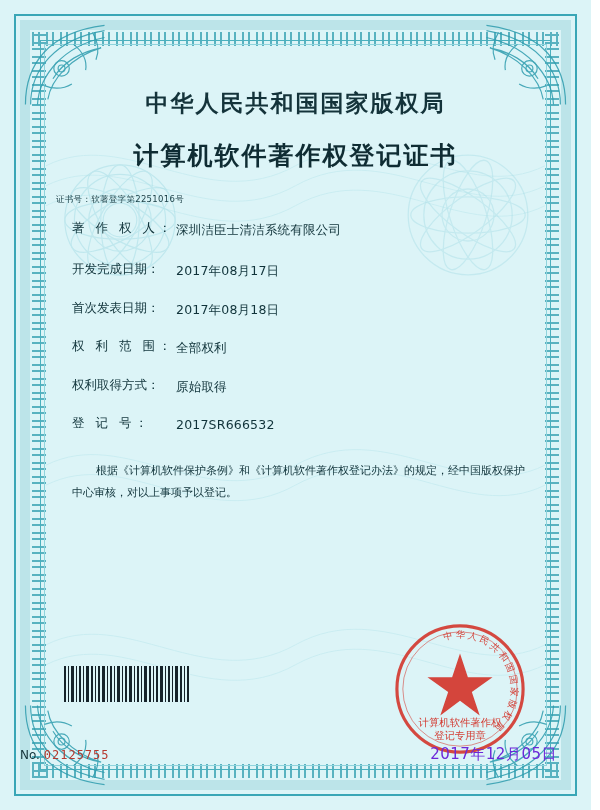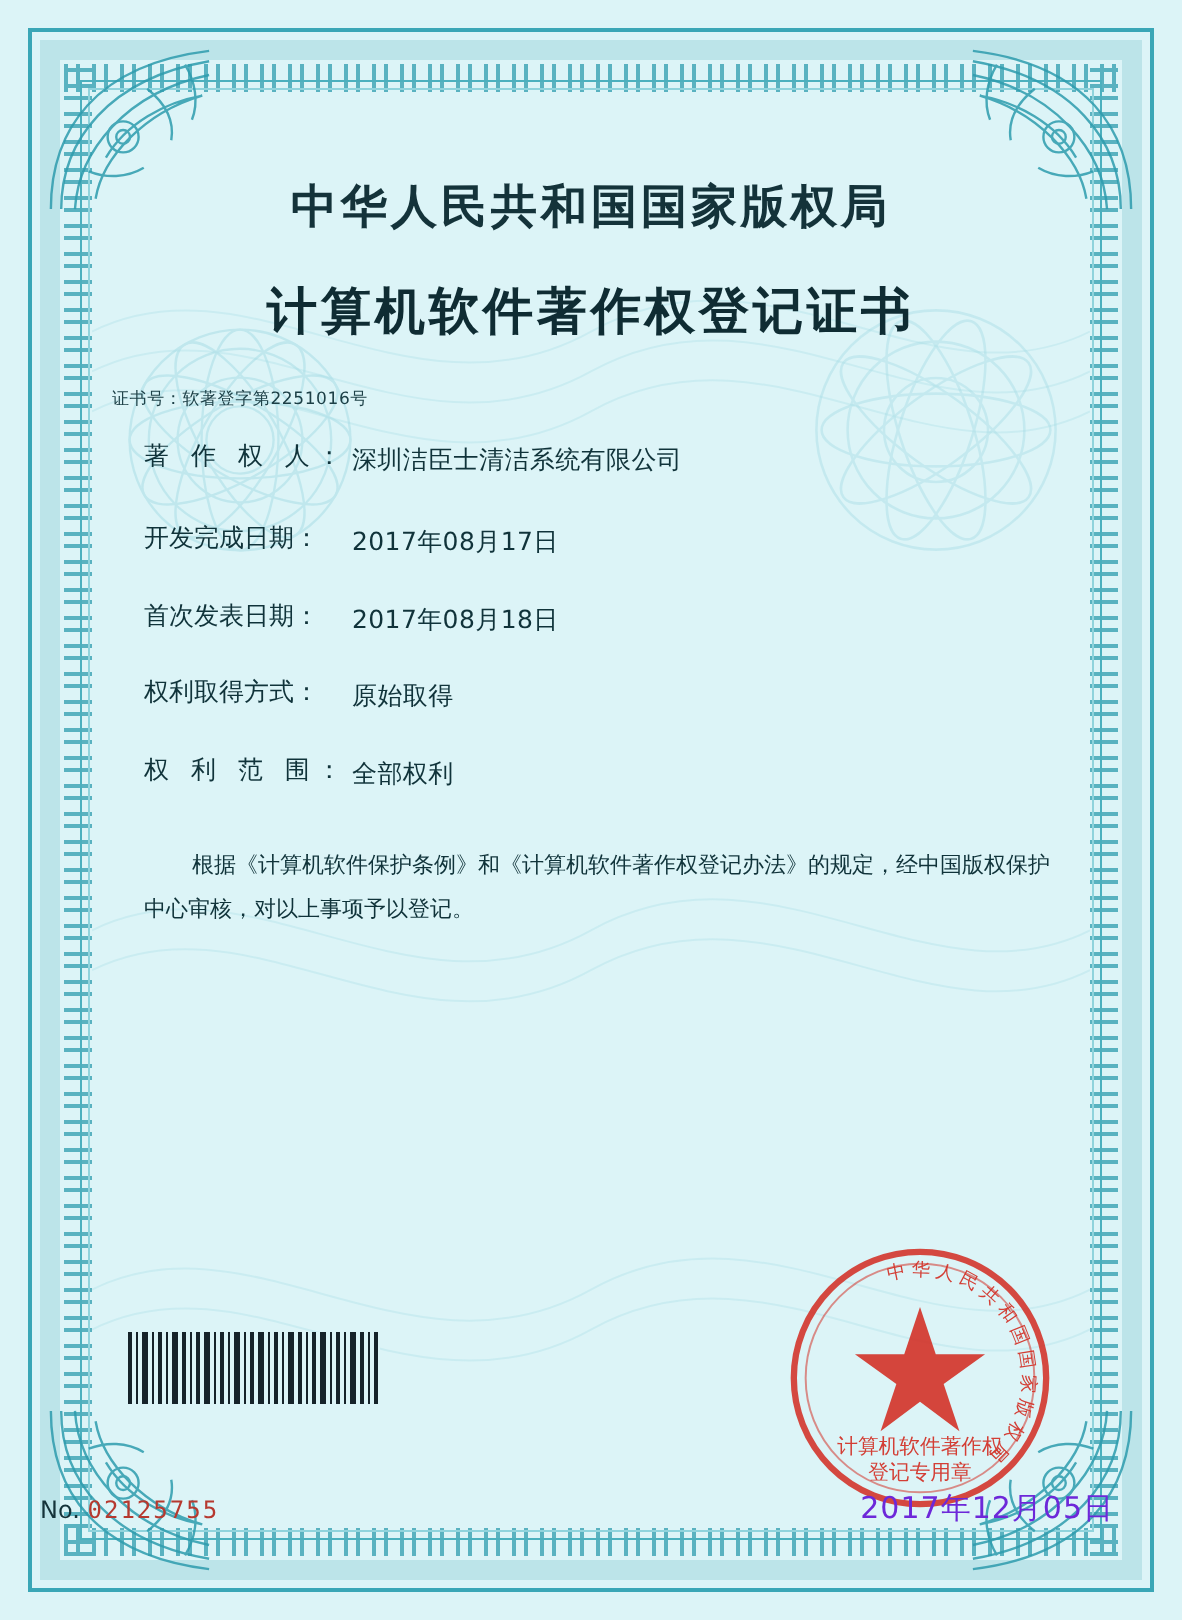--- a/index.html
+++ b/index.html
@@ -321,29 +321,33 @@
         <div class="lbl tight">开发完成日期：</div>
         <div class="val">2017年08月17日</div>
       </div>
 
       <div class="row spaced">
         <div class="lbl tight">首次发表日期：</div>
         <div class="val">2017年08月18日</div>
       </div>
 
       <div class="row spaced">
+        <div class="lbl">权 利 范 围：</div>
+        <div class="val">全部权利</div>
+      </div>
+
+      <div class="row spaced">
         <div class="lbl tight">权利取得方式：</div>
         <div class="val">原始取得</div>
       </div>
 
-      <div class="row spaced">
-        <div class="lbl">权 利 范 围：</div>
-        <div class="val">全部权利</div>
-      </div>
-
+      <div class="row">
+        <div class="lbl">登 记 号：</div>
+        <div class="val">2017SR666532</div>
+      </div>
 
     </div>
 
     <div class="para"><span class="indent"></span><span>根据《计算机软件保护条例》和《计算机软件著作权登记办法》的规定，经中国版权保护中心审核，对以上事项予以登记。</span></div>
 
   </div>
 
   <svg class="barcode" viewBox="0 0 128 36" preserveAspectRatio="none">
     <rect x="0" y="0" width="128" height="36" fill="#dcf4f7"></rect>
     <g fill="#16232a">

